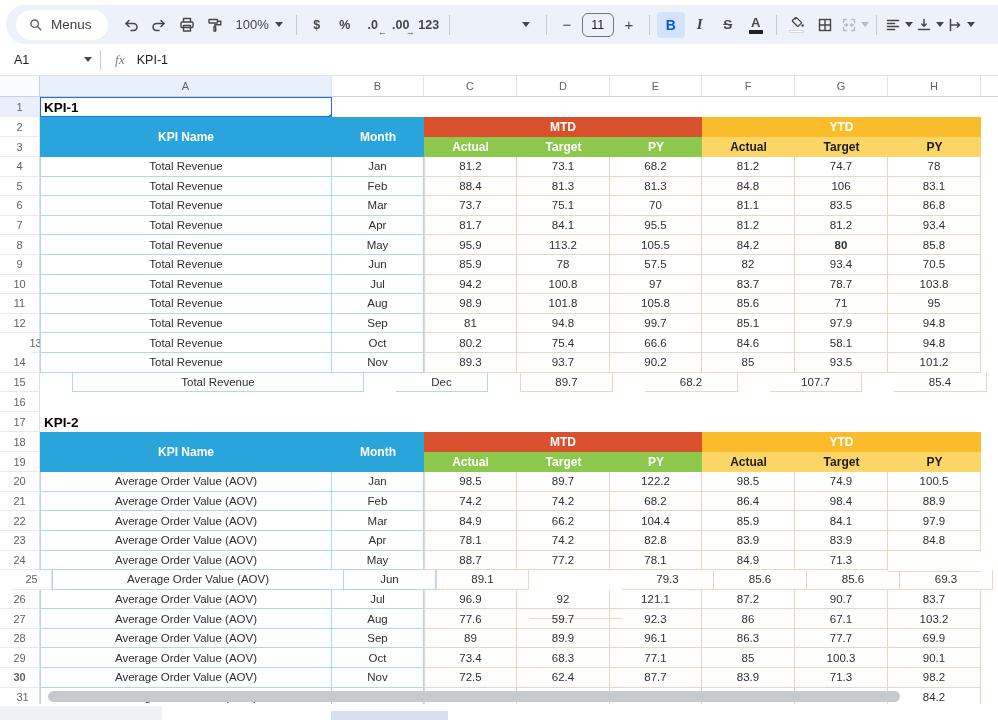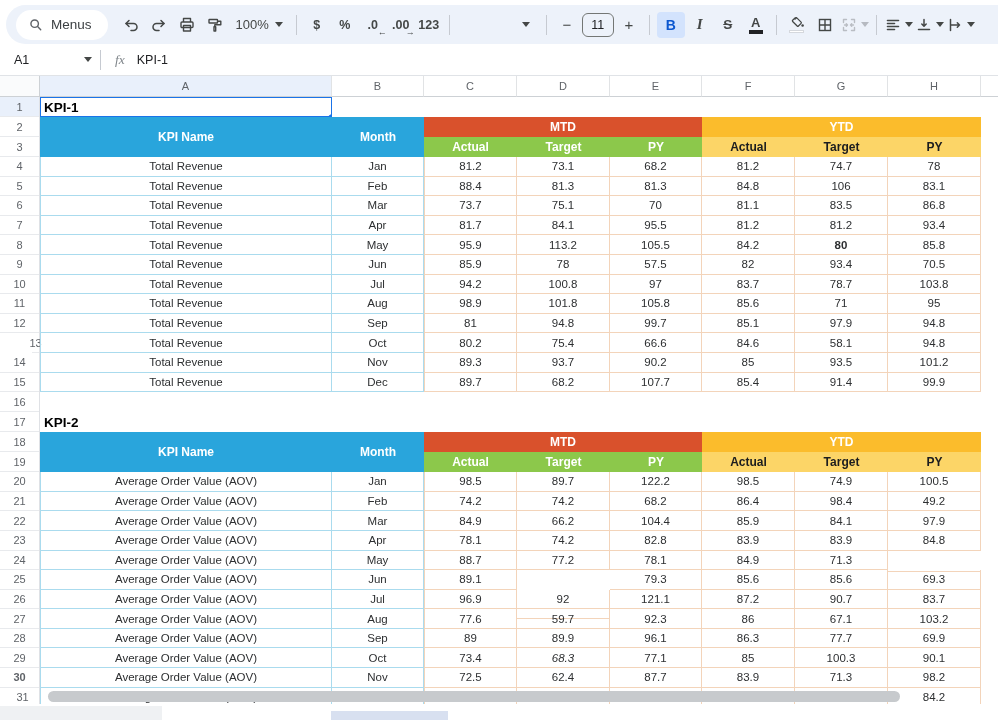--- a/index.html
+++ b/index.html
@@ -430,21 +430,21 @@
         <div class="cell a-data" style="width: 292px;">Total Revenue</div>
         <div class="cell b-data" style="width: 92px;">Nov</div>
         <div class="cell v-data v-first" style="width: 93px;">89.3</div>
         <div class="cell v-data" style="width: 93px;">93.7</div>
         <div class="cell v-data" style="width: 92px;">90.2</div>
         <div class="cell v-data" style="width: 93px;">85</div>
         <div class="cell v-data" style="width: 93px;">93.5</div>
         <div class="cell v-data" style="width: 93px;">101.2</div>
         <div class="cell" style="width: 17px;"></div>
       </div>
-      <div class="srow" style="height: 19.6px;">
+      <div class="srow" style="height: 19.6px; gap: 32px;">
         <div class="rn-cell" style="height: 19.6px;">
           <div class="rn-half" style="height: 19.6px;">15</div>
         </div>
         <div class="cell a-data" style="width: 292px;">Total Revenue</div>
         <div class="cell b-data" style="width: 92px;">Dec</div>
         <div class="cell v-data v-first" style="width: 93px;">89.7</div>
         <div class="cell v-data" style="width: 93px;">68.2</div>
         <div class="cell v-data" style="width: 92px;">107.7</div>
         <div class="cell v-data" style="width: 93px;">85.4</div>
         <div class="cell v-data" style="width: 93px;">91.4</div>
@@ -507,21 +507,21 @@
         <div class="rn-cell" style="height: 19.6px;">
           <div class="rn-half" style="height: 19.6px;">21</div>
         </div>
         <div class="cell a-data" style="width: 292px;">Average Order Value (AOV)</div>
         <div class="cell b-data" style="width: 92px;">Feb</div>
         <div class="cell v-data v-first" style="width: 93px;">74.2</div>
         <div class="cell v-data" style="width: 93px;">74.2</div>
         <div class="cell v-data" style="width: 92px;">68.2</div>
         <div class="cell v-data" style="width: 93px;">86.4</div>
         <div class="cell v-data" style="width: 93px;">98.4</div>
-        <div class="cell v-data" style="width: 93px;">49.2</div>
+        <div class="cell v-data" style="width: 93px;">88.9</div>
         <div class="cell" style="width: 17px;"></div>
       </div>
       <div class="srow" style="height: 19.6px;">
         <div class="rn-cell" style="height: 19.6px;">
           <div class="rn-half" style="height: 19.6px;">22</div>
         </div>
         <div class="cell a-data" style="width: 292px;">Average Order Value (AOV)</div>
         <div class="cell b-data" style="width: 92px;">Mar</div>
         <div class="cell v-data v-first" style="width: 93px;">84.9</div>
         <div class="cell v-data" style="width: 93px;">66.2</div>
@@ -552,21 +552,21 @@
         <div class="cell a-data" style="width: 292px;">Average Order Value (AOV)</div>
         <div class="cell b-data" style="width: 92px;">May</div>
         <div class="cell v-data v-first" style="width: 93px;">88.7</div>
         <div class="cell v-data" style="width: 93px;">77.2</div>
         <div class="cell v-data" style="width: 92px;">78.1</div>
         <div class="cell v-data" style="width: 93px;">84.9</div>
         <div class="cell v-data" style="width: 93px;">71.3</div>
         <div class="cell v-data" style="width: 93px; margin-top: 20px;">78.9</div>
         <div class="cell" style="width: 17px;"></div>
       </div>
-      <div class="srow" style="height: 19.6px;">
+      <div class="srow" style="height: 19.6px; padding-left: 12px;">
         <div class="rn-cell" style="height: 19.6px;">
           <div class="rn-half" style="height: 19.6px;">25</div>
         </div>
         <div class="cell a-data" style="width: 292px;">Average Order Value (AOV)</div>
         <div class="cell b-data" style="width: 92px;">Jun</div>
         <div class="cell v-data v-first" style="width: 93px;">89.1</div>
         <div class="cell v-data" style="width: 93px; margin-top: 48px;">92.7</div>
         <div class="cell v-data" style="width: 92px;">79.3</div>
         <div class="cell v-data" style="width: 93px;">85.6</div>
         <div class="cell v-data" style="width: 93px;">85.6</div>
@@ -615,21 +615,21 @@
         <div class="cell v-data" style="width: 93px;">69.9</div>
         <div class="cell" style="width: 17px;"></div>
       </div>
       <div class="srow" style="height: 19.6px;">
         <div class="rn-cell" style="height: 19.6px;">
           <div class="rn-half" style="height: 19.6px;">29</div>
         </div>
         <div class="cell a-data" style="width: 292px;">Average Order Value (AOV)</div>
         <div class="cell b-data" style="width: 92px;">Oct</div>
         <div class="cell v-data v-first" style="width: 93px;">73.4</div>
-        <div class="cell v-data" style="width: 93px; font-style: italic;">68.3</div>
+        <div class="cell v-data" style="width: 93px;">68.3</div>
         <div class="cell v-data" style="width: 92px;">77.1</div>
         <div class="cell v-data" style="width: 93px;">85</div>
         <div class="cell v-data" style="width: 93px;">100.3</div>
         <div class="cell v-data" style="width: 93px;">90.1</div>
         <div class="cell" style="width: 17px;"></div>
       </div>
       <div class="srow" style="height: 19.6px;">
         <div class="rn-cell" style="height: 19.6px;">
           <div class="rn-half" style="height: 19.6px; font-weight: bold;">30</div>
         </div>

